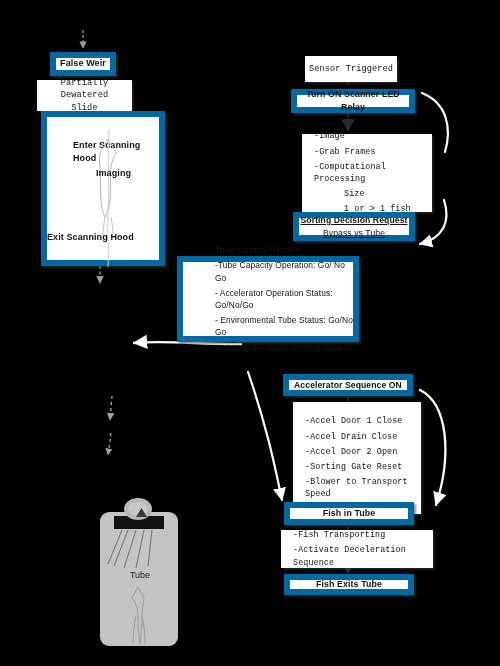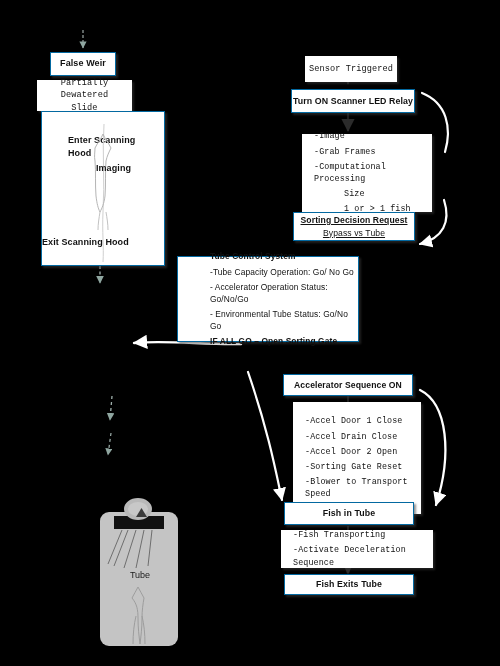--- a/index.html
+++ b/index.html
@@ -7,21 +7,21 @@
     width:500px;height:666px;position:relative;overflow:hidden;
     font-family:"Liberation Sans","DejaVu Sans",sans-serif;
     background:#000;color:#000;
   }
   #canvas{position:absolute;left:0;top:0;width:500px;height:666px;}
 
   
   .box{
     position:absolute;
     background:#ffffff;
-    border:1px solid #0369a1;
+    border:6px solid #0369a1;
     box-sizing:border-box;
     box-shadow:2px 2px 2px rgba(60,60,60,.55);
     display:flex;flex-direction:column;
     justify-content:center;
     color:#111;
     font-size:8.5px;
     line-height:1.45;
     letter-spacing:.1px;
   }
   .box.center{align-items:center;text-align:center;}

